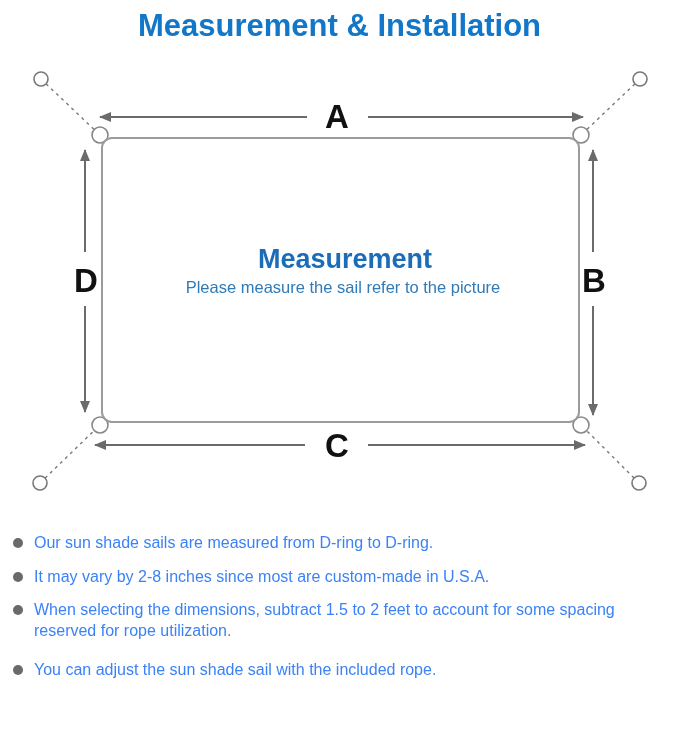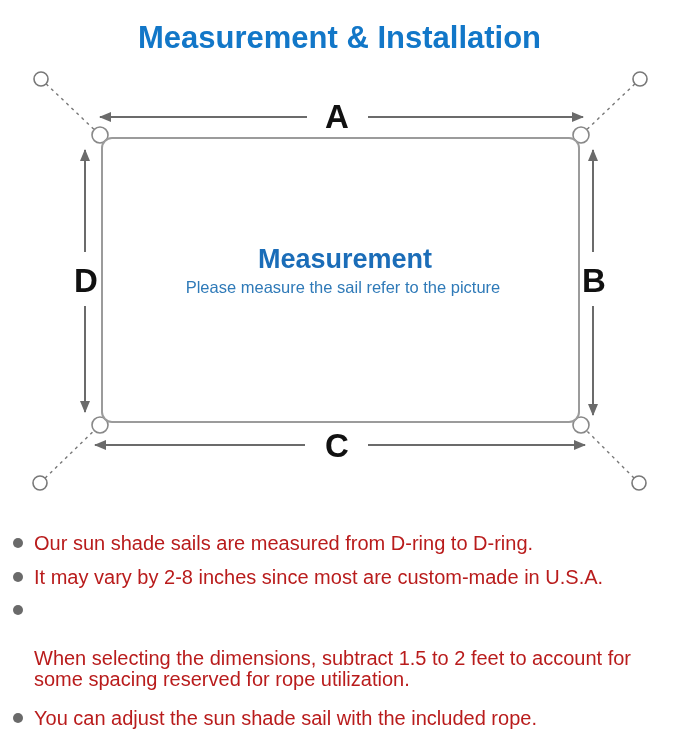--- a/index.html
+++ b/index.html
@@ -8,48 +8,48 @@
     background:#ffffff;
     position:relative;
     overflow:hidden;
     font-family:"Liberation Sans", sans-serif;
   }
   .page-title{
     position:absolute;top:0;left:0;width:679px;
     text-align:center;
     font-size:31px;font-weight:bold;
     color:#1277c8;
-    padding-top:20px;
+    padding-top:8px;
     letter-spacing:0px;
   }
   #diagram{
     position:absolute;top:0;left:0;
   }
   .notes{
     position:absolute;top:533px;left:13px;width:655px;
   }
   .note{
     display:flex;
     gap:11px;
     margin-bottom:13px;
   }
   .note .dot{
     width:10px;height:10px;border-radius:50%;
     background:#6a6a6a;
     flex-shrink:0;
     margin-top:5px;
   }
   .note .note-text{
-    font-size:20px;
+    font-size:16px;
     line-height:20.5px;
-    color:#b91c1c;
+    color:#3b82f6;
   }
   .note-3{margin-bottom:19px;}
   .note-4{margin-bottom:14px;}
-  .w630{max-width:630px;margin-top:48px;}
+  .w630{max-width:630px;}
   .w610{max-width:610px;}
 </style>
 </head>
 <body>
 
 <div class="page-title">Measurement &amp; Installation</div>
 
 <svg id="diagram" width="679" height="525" viewBox="0 0 679 525" xmlns="http://www.w3.org/2000/svg">
   <defs>
     <marker id="arr" viewBox="0 0 12 10" markerWidth="12" markerHeight="10" refX="11" refY="5" orient="auto" markerUnits="userSpaceOnUse">

